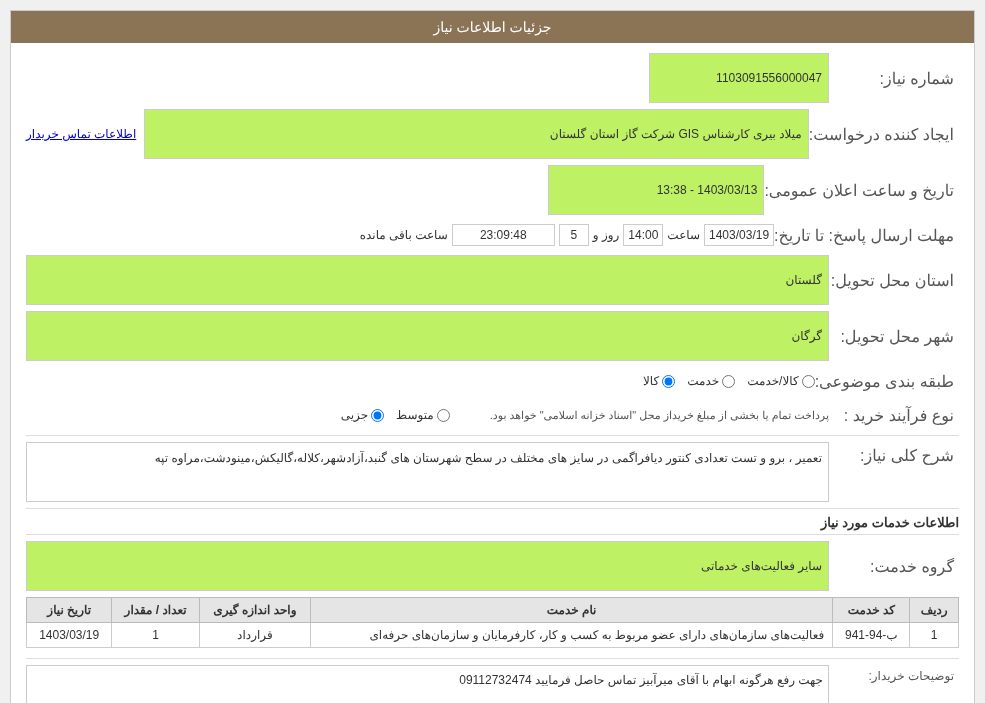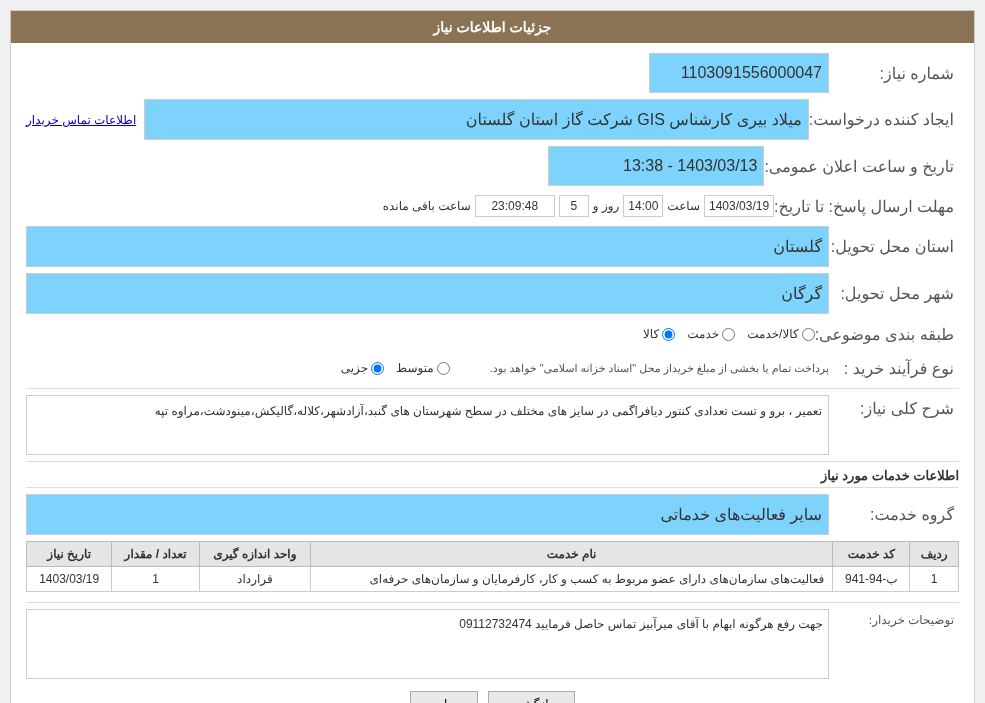--- a/index.html
+++ b/index.html
@@ -19,44 +19,44 @@
     .main-container {
       background: #fff;
       border: 1px solid #ccc;
     }
     .header-bar {
       background: #8b7355;
       color: #fff;
       text-align: center;
       padding: 8px 12px;
       font-size: 14px;
-      font-weight: bold;
+      font-weight: normal;
     }
     .content-area {
       padding: 10px 15px;
     }
     .info-row {
       display: flex;
       align-items: center;
       margin-bottom: 6px;
       min-height: 28px;
     }
     .label {
       color: #555;
       font-size: 16px;
       min-width: 130px;
       text-align: right;
       padding-right: 5px;
       flex-shrink: 0;
     }
     .value-box {
       border: 1px solid #ccc;
-      background: #7dd3fc;
-      padding: 10px 6px;
-      font-size: 16px;
+      background: #bef264;
+      padding: 17px 6px;
+      font-size: 12px;
       min-height: 22px;
       flex: 1;
       text-align: right;
     }
     .value-box.narrow {
       flex: none;
       width: 180px;
     }
     .value-box.medium {
       flex: none;
@@ -138,21 +138,20 @@
       margin-bottom: 6px;
     }
     .buyer-desc-label {
       color: #555;
       font-size: 12px;
       min-width: 130px;
       text-align: right;
       padding-right: 5px;
       flex-shrink: 0;
       padding-top: 4px;
-      font-family: Liberation Serif, serif;
     }
     .buyer-textarea {
       border: 1px solid #ccc;
       min-height: 70px;
       flex: 1;
       padding: 5px;
       font-size: 12px;
       text-align: right;
       position: relative;
       line-height: 1.6;
@@ -208,21 +207,21 @@
       </div>
 
       <div class="info-row">
         <span class="label">مهلت ارسال پاسخ: تا تاریخ:</span>
         <div class="date-time-row">
           <div class="small-box">1403/03/19</div>
           <span>ساعت</span>
           <div class="small-box">14:00</div>
           <span>روز و</span>
           <div class="small-box" style="width:30px;text-align:center;">5</div>
-          <div class="small-box" style="width:80px;text-align:center;">23:09:48</div>
+          <div class="small-box" style="width:103px;text-align:center;">23:09:48</div>
           <span>ساعت باقی مانده</span>
         </div>
       </div>
 
       <div class="info-row">
         <span class="label">استان محل تحویل:</span>
         <div class="value-box wide">گلستان</div>
       </div>
 
       <div class="info-row">

